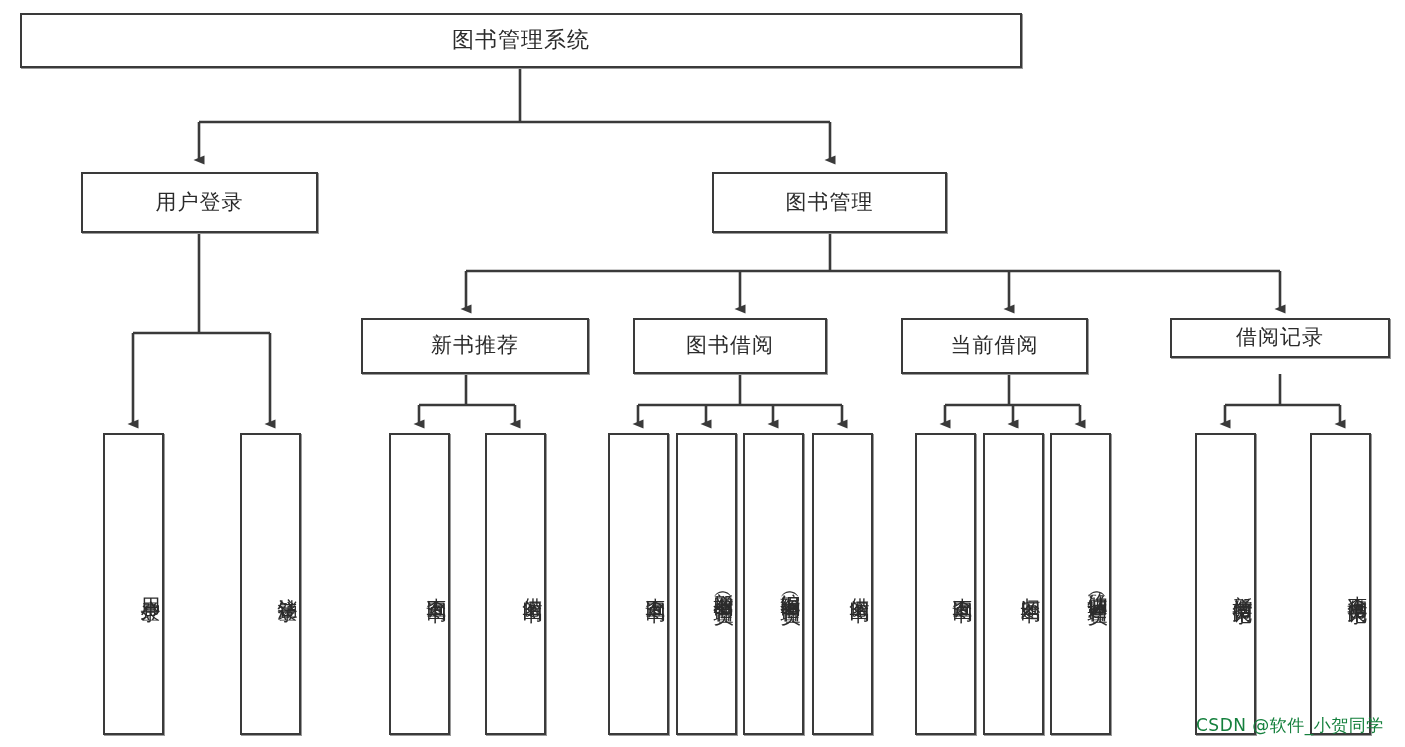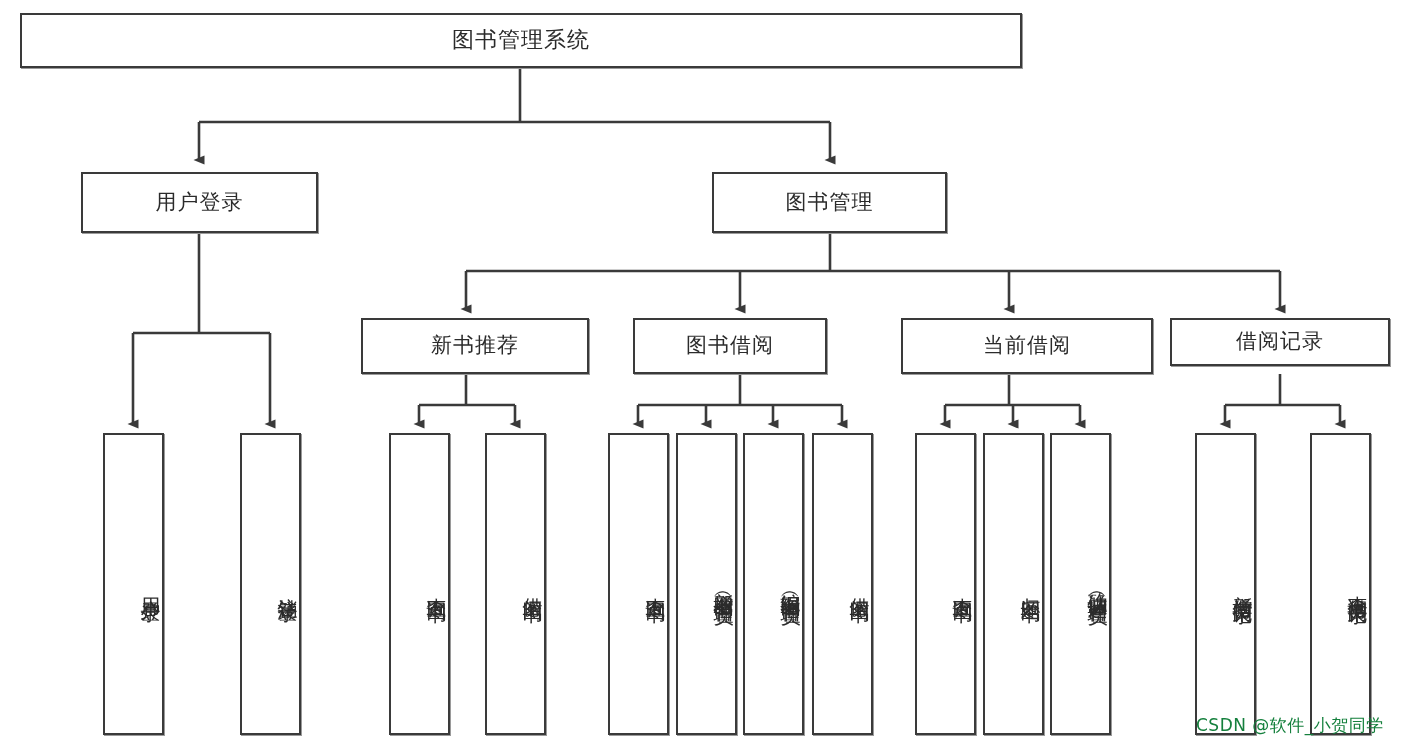--- a/index.html
+++ b/index.html
@@ -118,22 +118,22 @@
     </g>
   </svg>
 
   <div class="node horiz root" style="left:20px; top:13px; width:1002px; height:55px;">图书管理系统</div>
 
   <div class="node horiz" style="left:81px; top:172px; width:237px; height:61px;">用户登录</div>
   <div class="node horiz" style="left:712px; top:172px; width:235px; height:61px;">图书管理</div>
 
   <div class="node horiz" style="left:361px; top:318px; width:228px; height:56px;">新书推荐</div>
   <div class="node horiz" style="left:633px; top:318px; width:194px; height:56px;">图书借阅</div>
-  <div class="node horiz" style="left:901px; top:318px; width:252px; height:56px;">当前借阅</div>
-  <div class="node horiz" style="left:1170px; top:318px; width:220px; height:48px;">借阅记录</div>
+  <div class="node horiz" style="left:901px; top:318px; width:187px; height:56px;">当前借阅</div>
+  <div class="node horiz" style="left:1170px; top:318px; width:220px; height:40px;">借阅记录</div>
 
   <div class="node vert" style="left:103px; top:433px; width:61px; height:302px;">用户登录</div>
   <div class="node vert" style="left:240px; top:433px; width:61px; height:302px;">注销登录</div>
 
   <div class="node vert" style="left:389px; top:433px; width:61px; height:302px;">查询图书</div>
   <div class="node vert" style="left:485px; top:433px; width:61px; height:302px;">借阅图书</div>
 
   <div class="node vert" style="left:608px; top:433px; width:61px; height:302px;">查询图书</div>
   <div class="node vert" style="left:676px; top:433px; width:61px; height:302px;">新增图书（管理员）</div>
   <div class="node vert" style="left:743px; top:433px; width:61px; height:302px;">编辑图书（管理员）</div>

